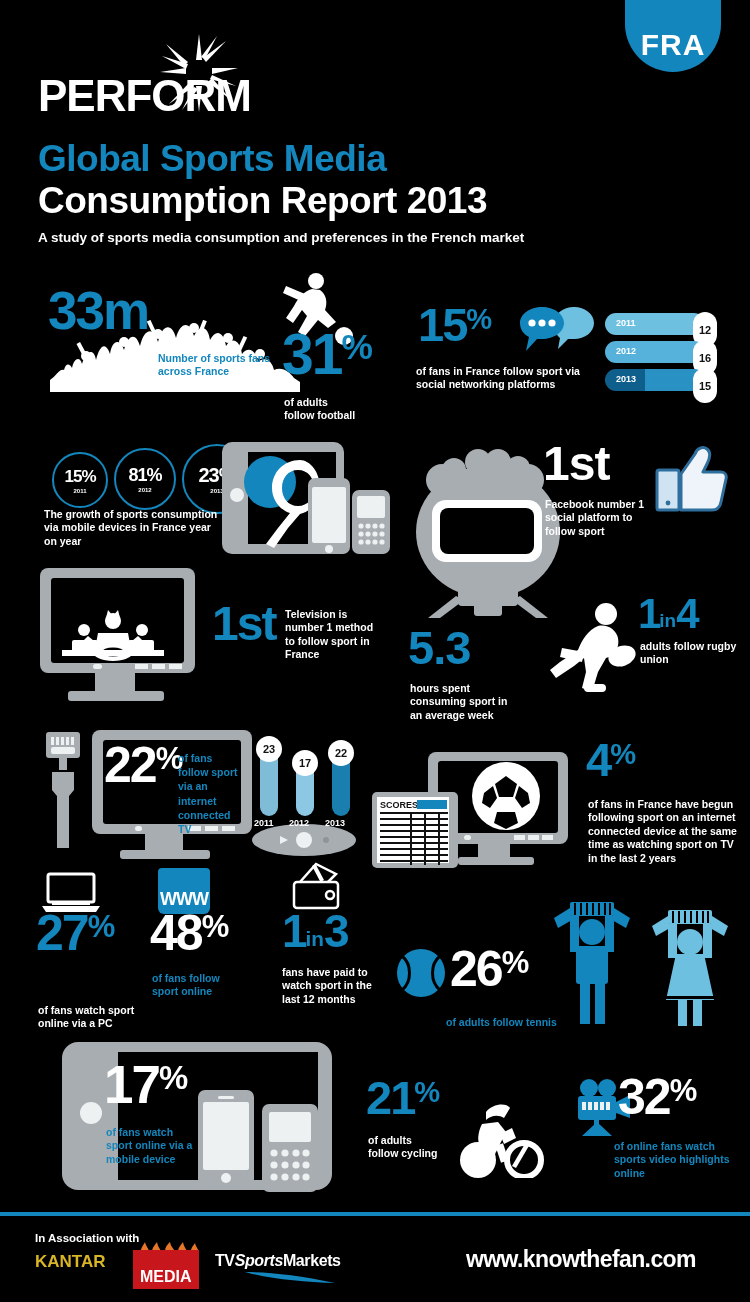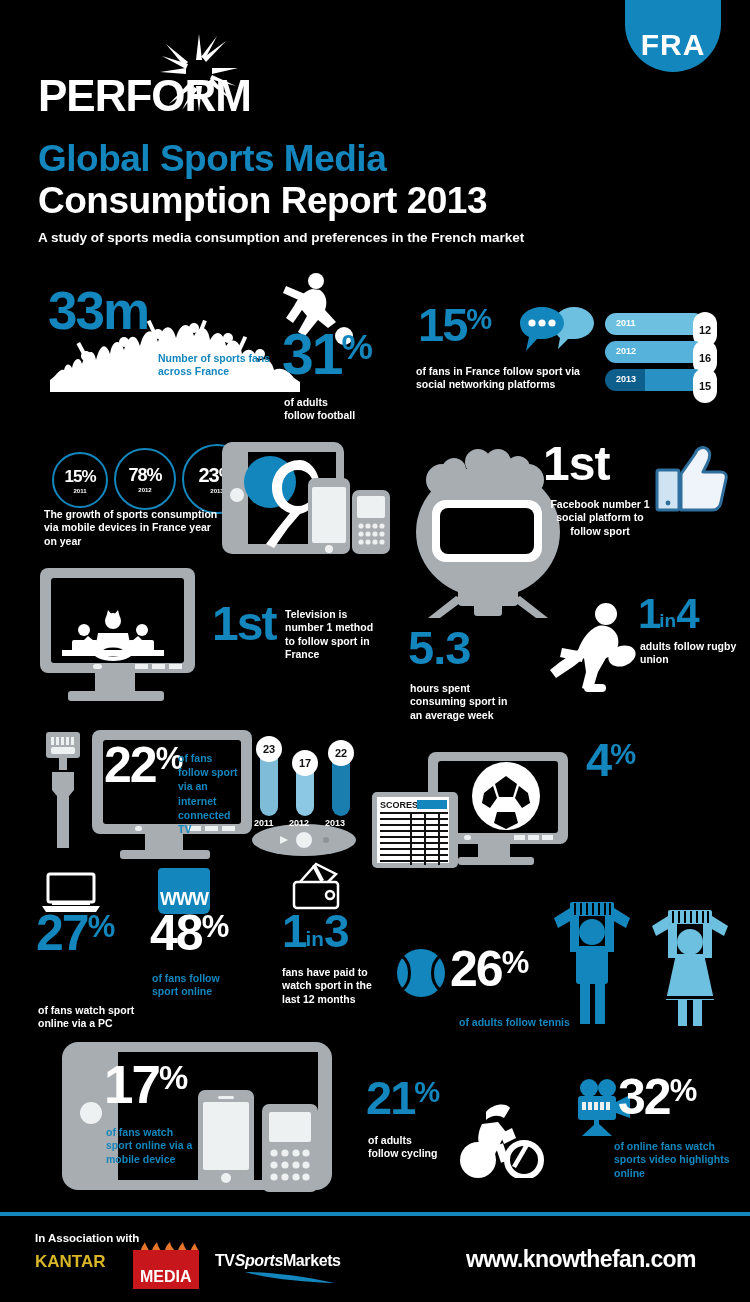--- a/index.html
+++ b/index.html
@@ -203,21 +203,21 @@
       <div class="bar-yr">2013</div>
       <div class="bar-val">15</div>
     </div>
   </div>
 
   <div class="abs circ" style="left:52px;top:452px;">
     <div class="n">15%</div>
     <div class="y">2011</div>
   </div>
   <div class="abs circ" style="left:114px;top:448px;width:62px;height:62px;">
-    <div class="n" style="font-size:18px;">78%</div>
+    <div class="n" style="font-size:18px;">81%</div>
     <div class="y">2012</div>
   </div>
   <div class="abs circ" style="left:182px;top:444px;width:70px;height:70px;">
     <div class="n" style="font-size:20px;">23%</div>
     <div class="y">2013</div>
   </div>
   <div class="abs cap white" style="left:44px;top:508px;width:175px;">The growth of sports consumption via mobile devices in France year on year</div>
 
   <div class="abs tablet-body" style="left:222px;top:442px;width:122px;height:112px;">
     <div class="abs scr" style="left:26px;top:10px;width:88px;height:92px;"></div>
@@ -266,21 +266,21 @@
       <rect x="50" y="140" width="60" height="18" rx="4"></rect>
       <path d="M48,148 L20,170 L32,170 L56,152 Z"></path>
       <path d="M112,148 L140,170 L128,170 L104,152 Z"></path>
       <rect x="66" y="152" width="28" height="16" rx="3"></rect>
     </g>
     <rect x="24" y="52" width="110" height="62" rx="14" fill="#ffffff"></rect>
     <rect x="32" y="60" width="94" height="46" rx="8" fill="#000000"></rect>
   </svg>
 
   <div class="abs big white" style="left:543px;top:444px;font-size:48px;letter-spacing:-1px;">1st</div>
-  <div class="abs cap white" style="left:545px;top:498px;width:110px;text-align:center;">Facebook number 1 social platform to follow sport</div>
+  <div class="abs cap white" style="left:545px;top:498px;width:110px;">Facebook number 1 social platform to follow sport</div>
   <svg class="abs" style="left:655px;top:444px;width:74px;height:70px;" viewBox="0 0 74 70">
     <rect x="2" y="26" width="22" height="40" rx="2" fill="#cfe3f2" stroke="#2e6f9e" stroke-width="3"></rect>
     <circle cx="13" cy="59" r="2.4" fill="#2e6f9e"></circle>
     <path d="M26,30 L40,10 C42,4 48,2 52,5 C56,8 55,14 52,20 L48,28 L66,28 C70,28 72,31 71,35 L66,58
       C65,63 62,66 57,66 L26,66 Z" fill="#eef4f9" stroke="#2e6f9e" stroke-width="3" stroke-linejoin="round"></path>
   </svg>
 
   <div class="abs mon-frame" style="left:40px;top:568px;width:155px;height:105px;">
     <div class="abs mon-screen" style="left:11px;top:10px;width:133px;height:85px;"></div>
     <div class="abs" style="left:53px;top:96px;width:9px;height:5px;border-radius:3px;background:#eef1f2;"></div>
@@ -406,20 +406,21 @@
             <rect x="0" y="42" width="68" height="2"></rect>
           <rect x="0" y="48" width="68" height="2"></rect>
           <rect x="30" y="0" width="2" height="53"></rect>
             <rect x="44" y="0" width="2" height="53"></rect>
           <rect x="58" y="0" width="2" height="53"></rect>
         </g>
       </svg>
     </div>
   </div>
   <div class="abs big blue nowrap" style="left:586px;top:740px;font-size:47px;"><span>4</span><span class="pct">%</span></div>
+  <div class="abs cap white" style="left:588px;top:798px;width:150px;">of fans in France have begun following sport on an internet connected device at the same time as watching sport on TV in the last 2 years</div>
 
   <svg class="abs" style="left:40px;top:872px;width:62px;height:42px;" viewBox="0 0 62 42">
     <rect x="8" y="2" width="46" height="28" rx="2" fill="none" stroke="#ffffff" stroke-width="3"></rect>
     <path d="M2,34 L60,34 L56,40 L6,40 Z" fill="#ffffff"></path>
     <g fill="#ffffff">
         <rect x="12" y="31" width="38" height="2"></rect>
       </g>
   </svg>
   <div class="abs big blue nowrap" style="left:36px;top:912px;font-size:50px;"><span>27</span><span class="pct">%</span></div>
   <div class="abs cap white" style="left:38px;top:972px;width:110px;margin-top:32px;">of fans watch sport online via a PC</div>
@@ -440,21 +441,21 @@
   </svg>
   <div class="abs big blue nowrap" style="left:282px;top:912px;font-size:46px;letter-spacing:-2px;"><span>1</span><span class="inw">in</span><span>3</span></div>
   <div class="abs cap white" style="left:282px;top:966px;width:96px;">fans have paid to watch sport in the last 12 months</div>
 
   <svg class="abs" style="left:396px;top:948px;width:50px;height:50px;" viewBox="0 0 50 50">
     <circle cx="25" cy="25" r="24" fill="#1387bd"></circle>
     <path d="M6,8 C16,16 16,34 6,42" fill="none" stroke="#000000" stroke-width="3"></path>
     <path d="M44,8 C34,16 34,34 44,42" fill="none" stroke="#000000" stroke-width="3"></path>
   </svg>
   <div class="abs big white nowrap" style="left:450px;top:948px;font-size:50px;"><span>26</span><span class="pct">%</span></div>
-  <div class="abs cap blue" style="left:446px;top:1016px;margin-left:13px;">of adults follow tennis</div>
+  <div class="abs cap blue" style="left:446px;top:1016px;">of adults follow tennis</div>
 
   <svg class="abs" style="left:552px;top:900px;width:80px;height:124px;" viewBox="0 0 80 124">
     <g fill="#1387bd">
       <rect x="18" y="2" width="44" height="14" rx="2"></rect>
       <path d="M18,8 L2,18 L6,28 L20,20 Z"></path>
       <path d="M62,8 L78,18 L74,28 L60,20 Z"></path>
       <rect x="18" y="16" width="9" height="36"></rect>
         <rect x="53" y="16" width="9" height="36"></rect>
       <circle cx="40" cy="32" r="13"></circle>
       <rect x="24" y="46" width="32" height="38" rx="3"></rect>

